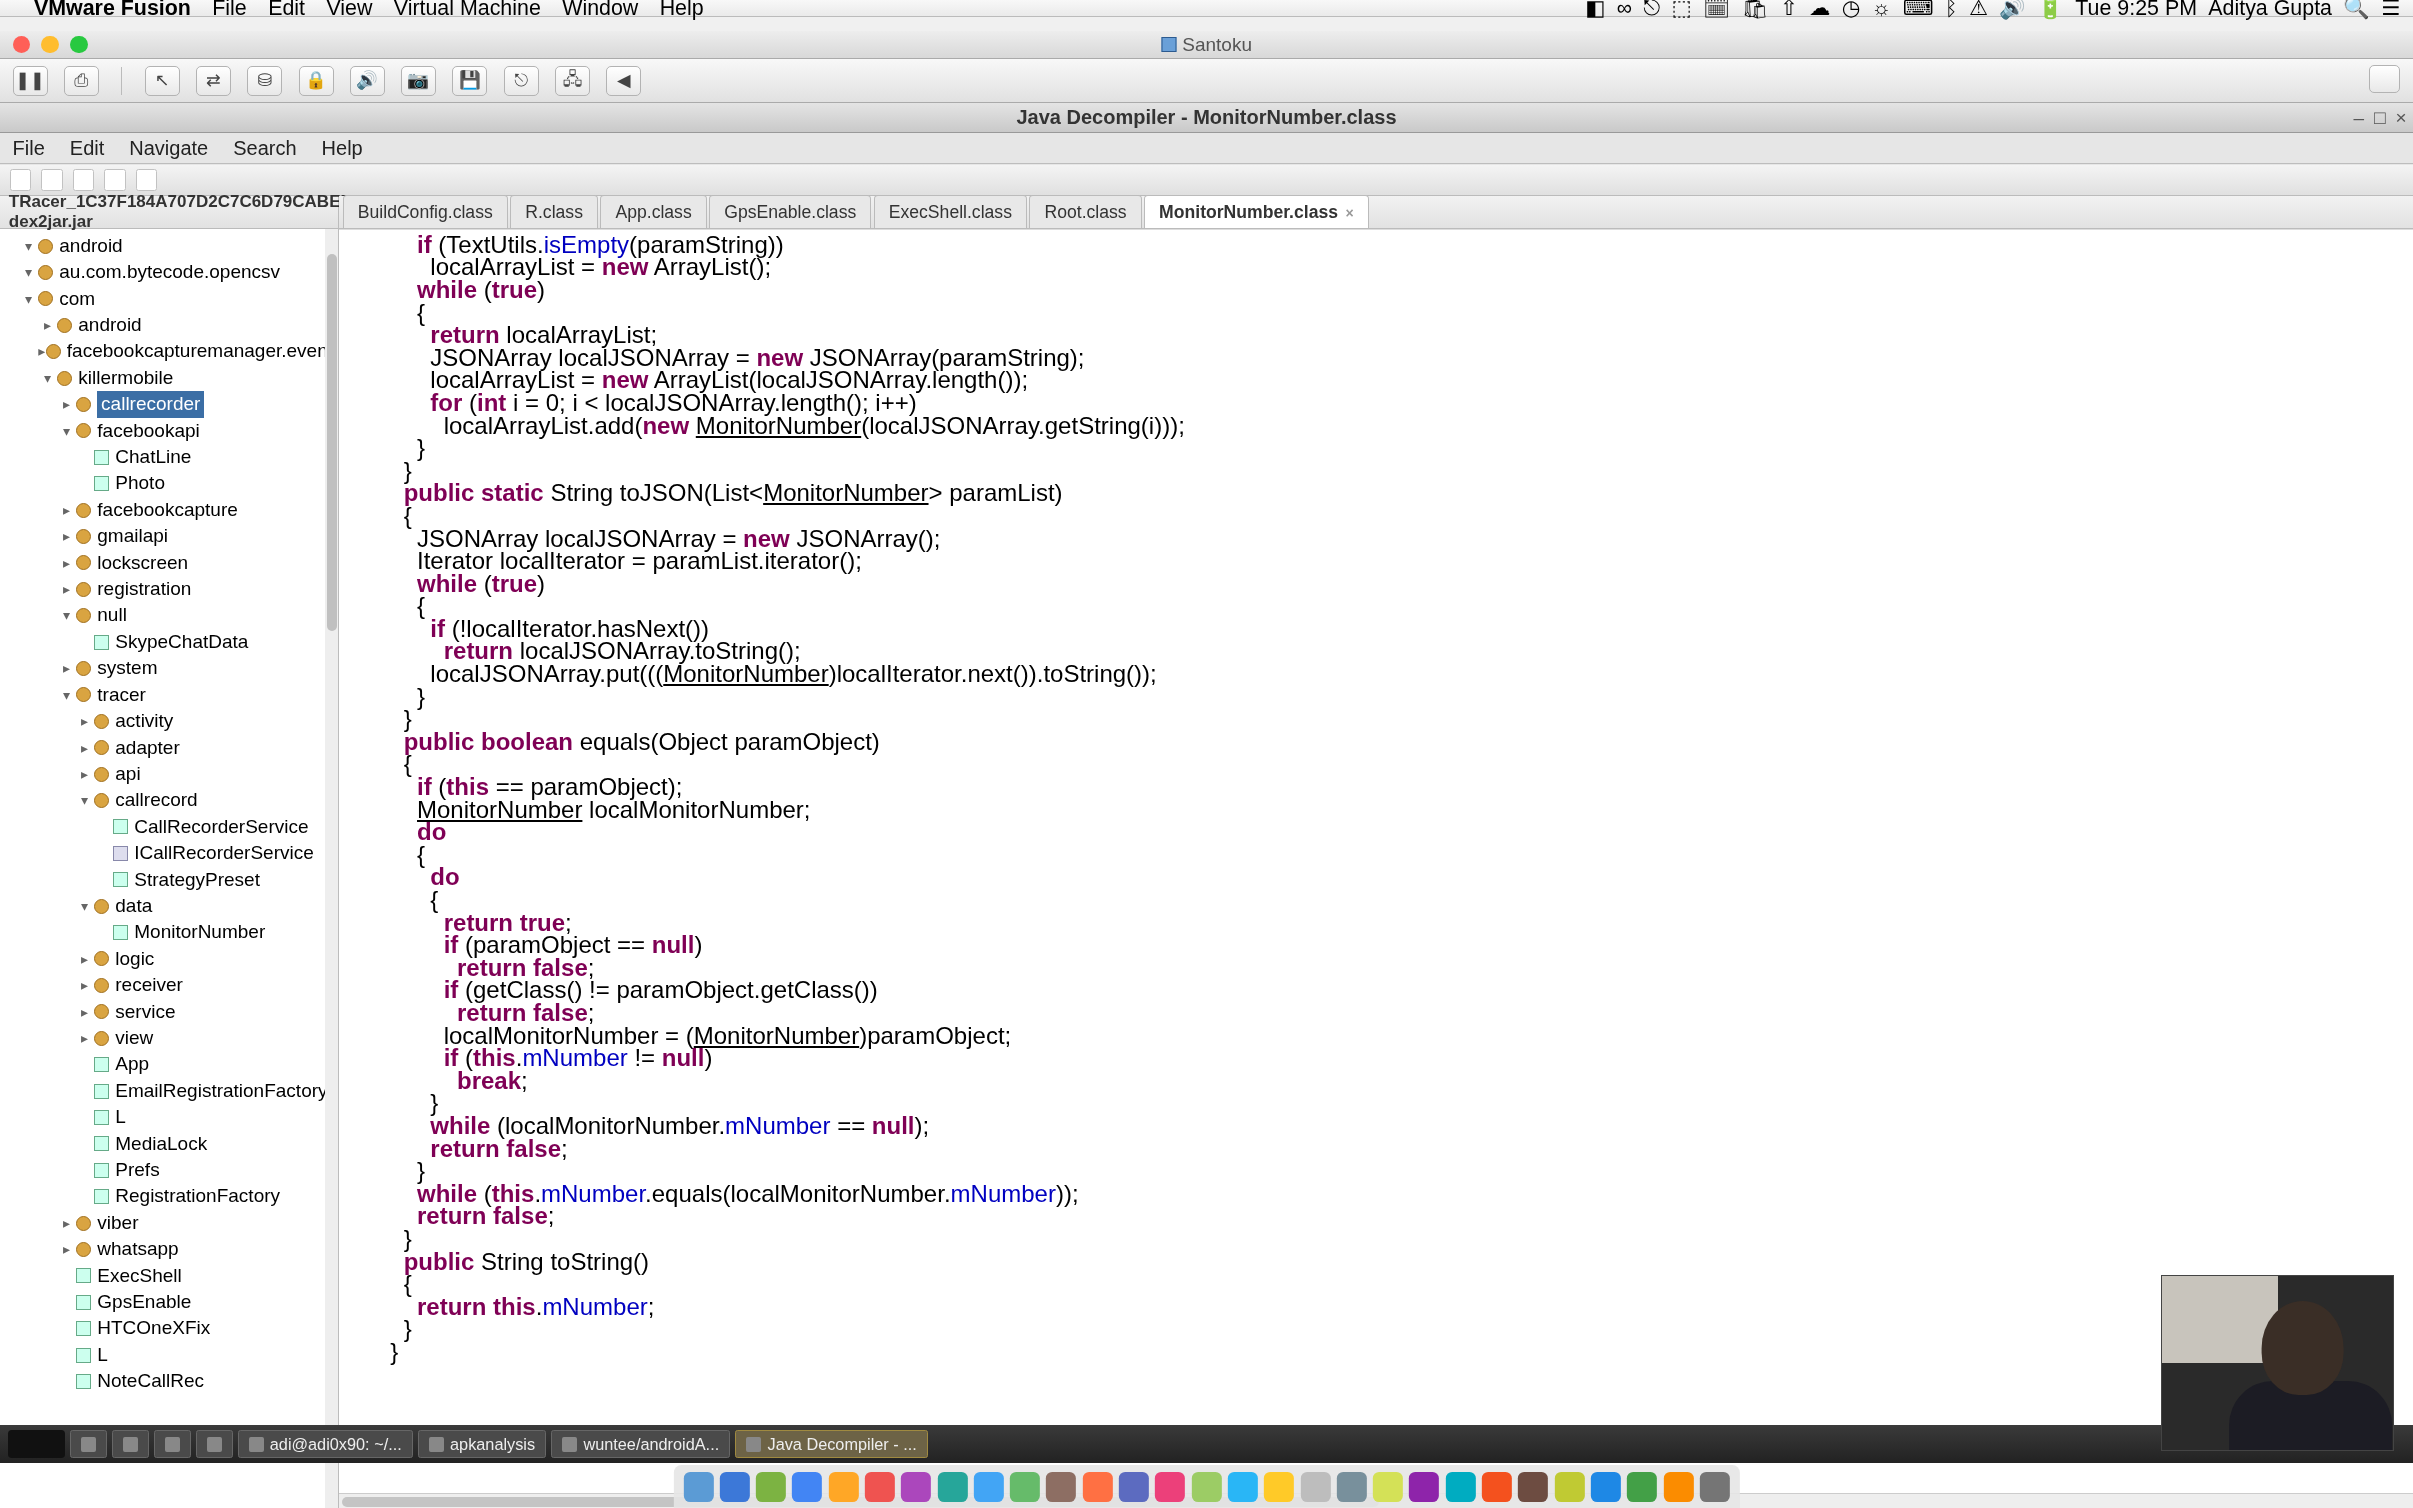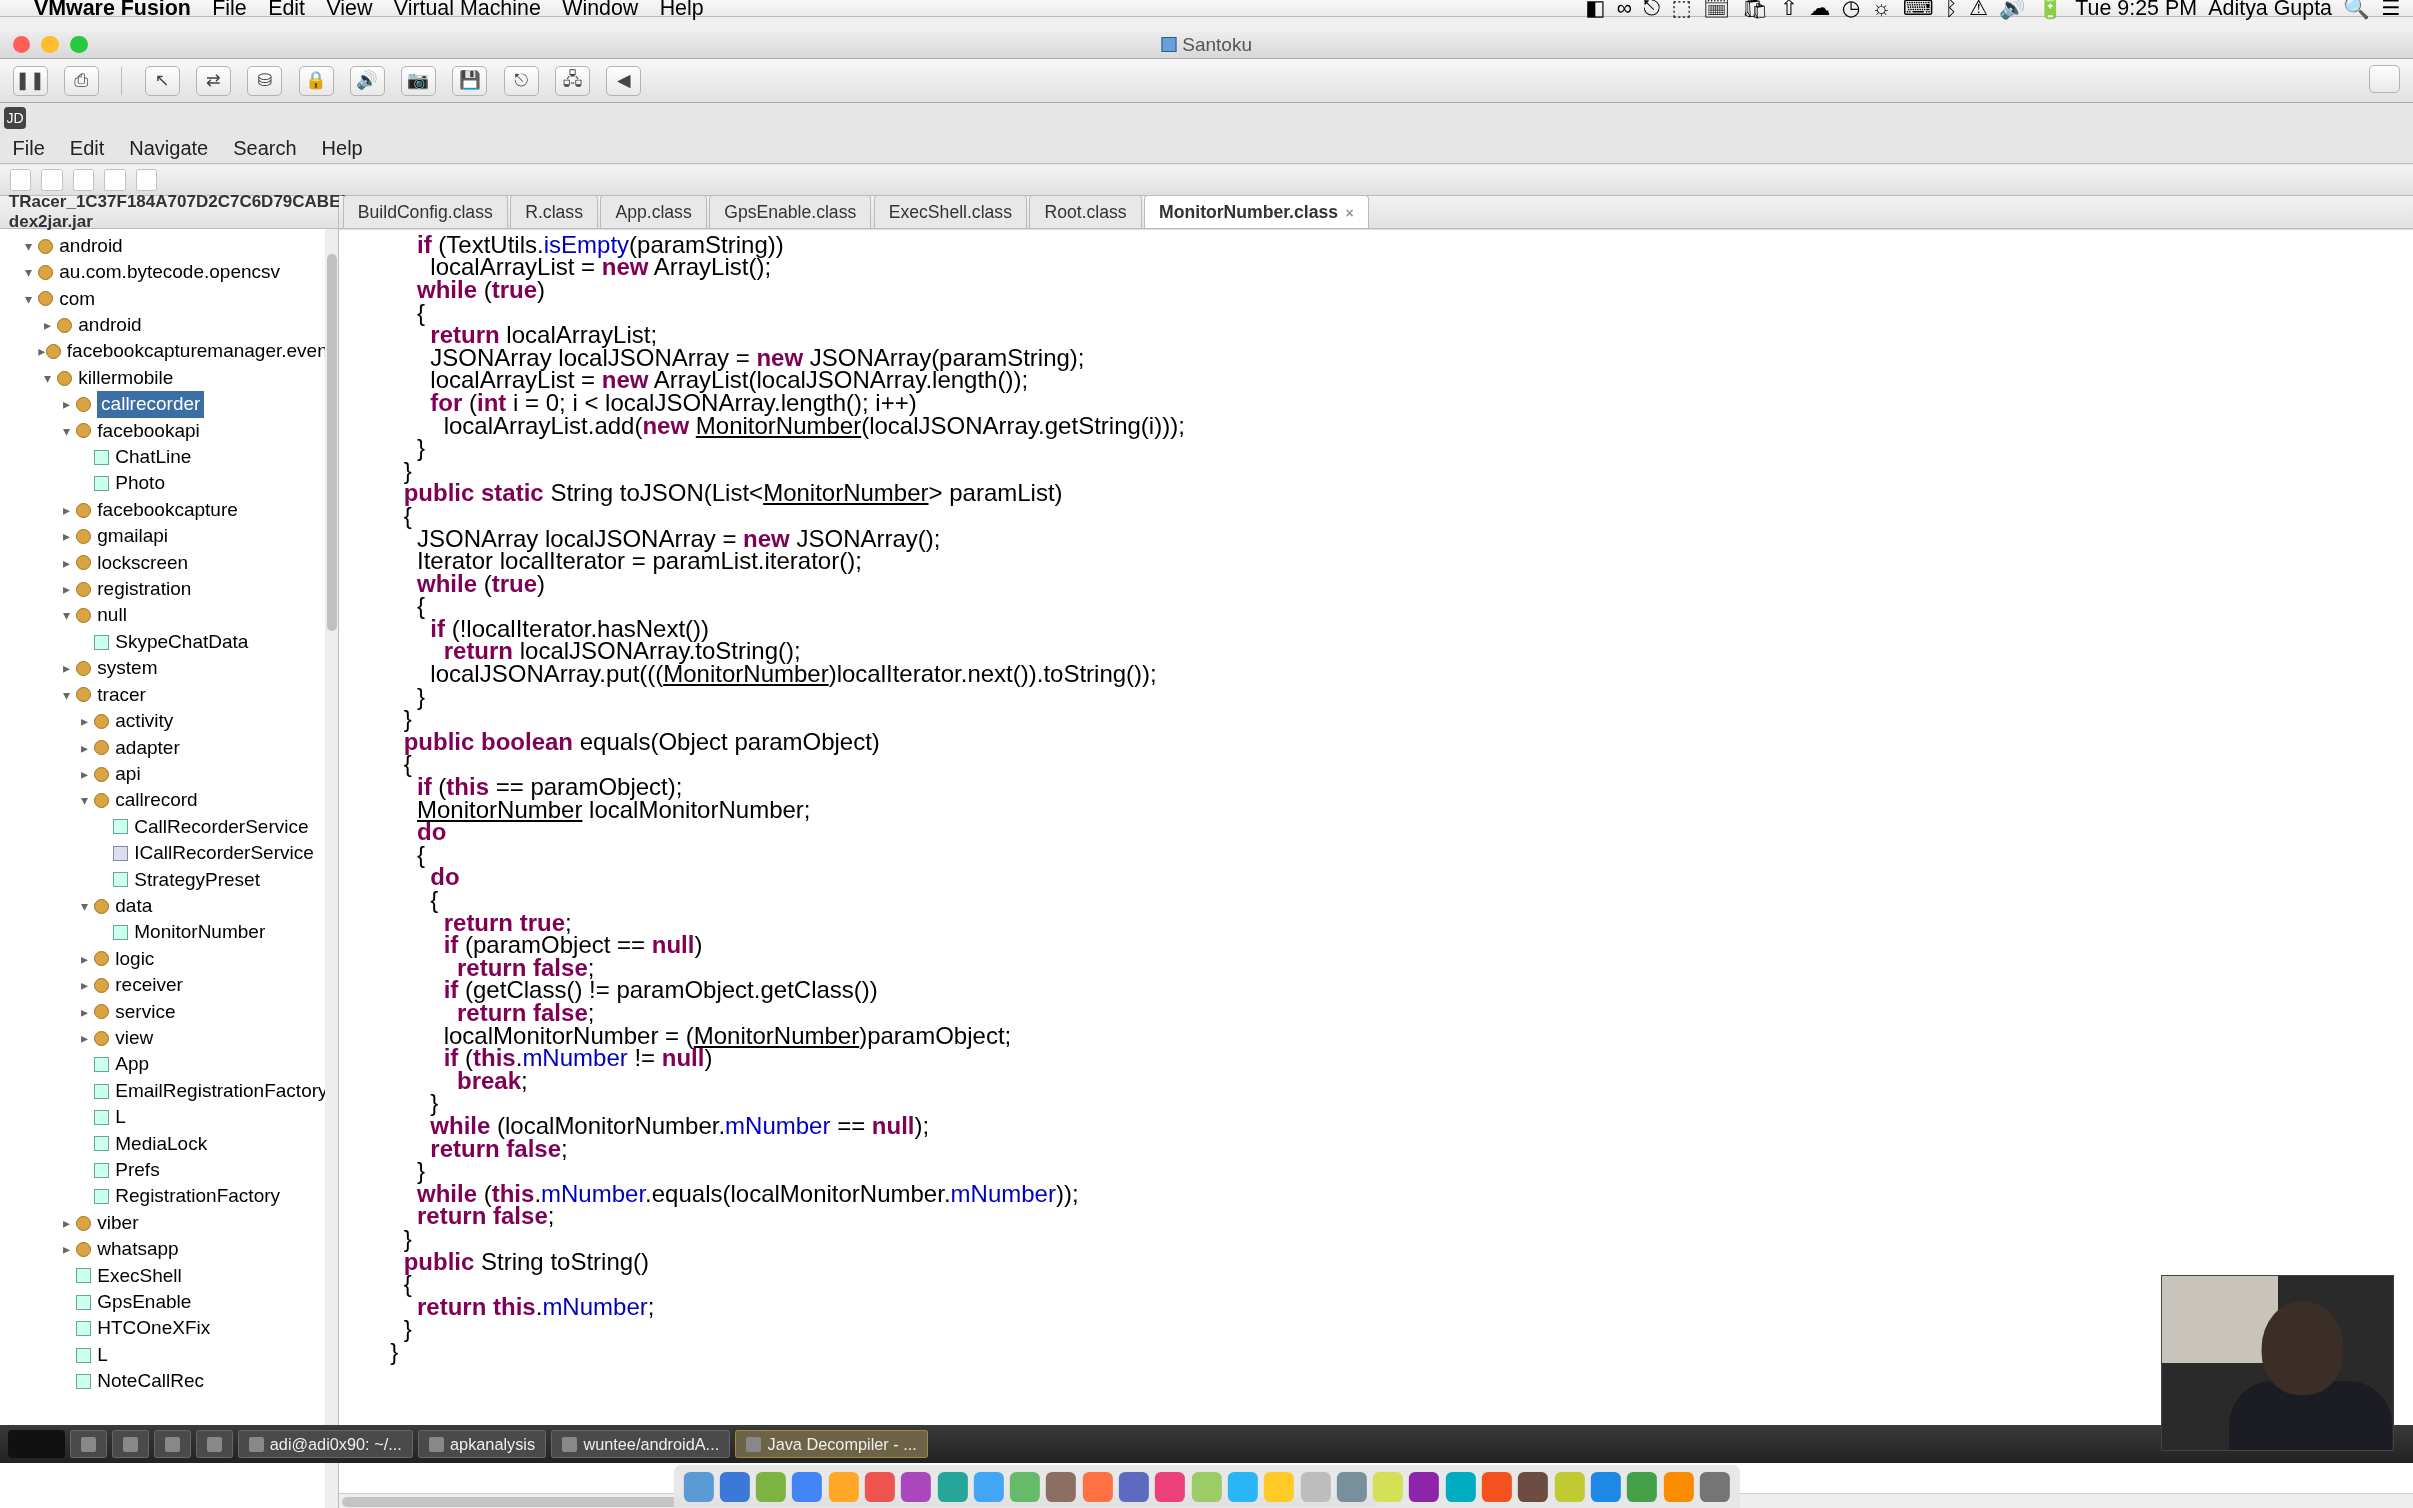--- a/index.html
+++ b/index.html
@@ -148,20 +148,28 @@
   <div class="tb-btn">⎋</div>
   <div class="tb-btn">🖧</div>
   <div class="tb-btn">◀</div>
 </div>
 <div class="vm-fullscreen"></div>
 
 <div class="guest">
 
   <div class="jd-icon">JD</div>
 
+  <div class="jd-titlebar">
+    <span class="title">Java Decompiler - MonitorNumber.class</span>
+    <div class="winbtns">
+      <span>–</span>
+      <span>□</span>
+      <span>×</span>
+    </div>
+  </div>
 
   <div class="jd-menubar">
     <span>File</span>
     <span>Edit</span>
     <span>Navigate</span>
     <span>Search</span>
     <span>Help</span>
   </div>
 
   <div class="jd-toolbar">

